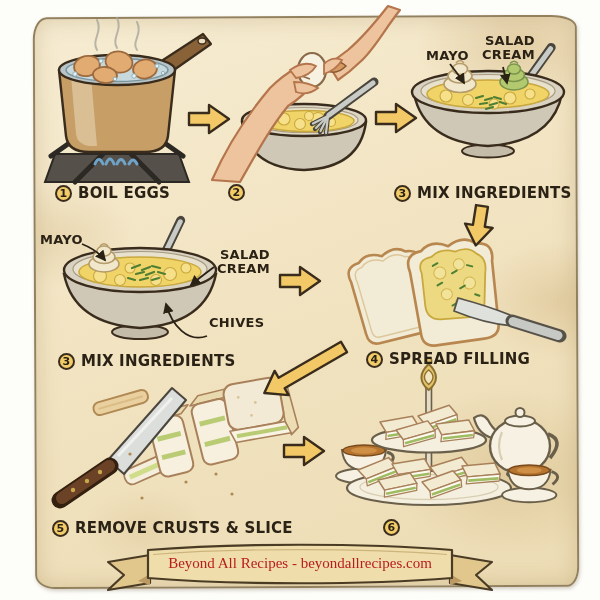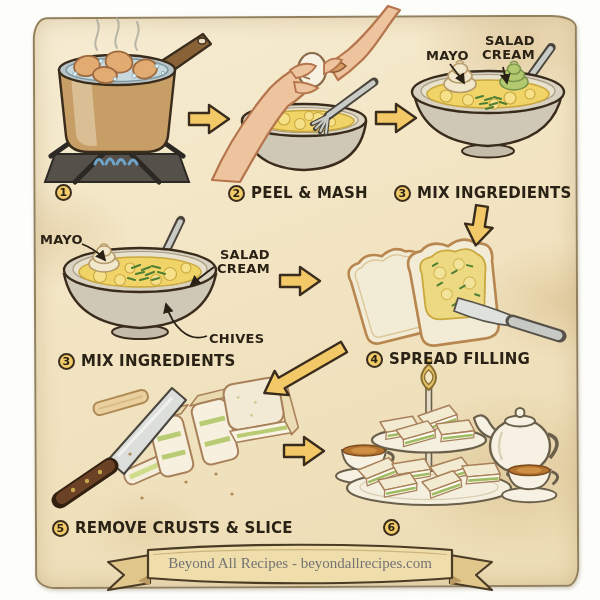--- a/index.html
+++ b/index.html
@@ -19,21 +19,21 @@
     transform:rotate(-.25deg);}
   .art{position:absolute;left:0;top:0;}
   .caption{position:absolute;display:flex;align-items:center;gap:6px;white-space:nowrap;
     font-weight:700;font-size:15px;letter-spacing:.2px;color:#2b2216;}
   .badge{display:inline-flex;align-items:center;justify-content:center;width:17px;height:17px;
     border-radius:50%;background:#f2cc68;border:2px solid #3a2c1c;font-size:11px;line-height:1;
     box-sizing:border-box;color:#2b2216;}
   .note{position:absolute;font-weight:700;font-size:13px;letter-spacing:.3px;color:#2b2216;
     line-height:14px;white-space:nowrap;text-align:right;}
   .banner-text{position:absolute;left:150px;top:552px;width:300px;text-align:center;
-    font-family:"Liberation Serif","DejaVu Serif",serif;font-size:15px;line-height:22px;color:#737373;}
+    font-family:"Liberation Serif","DejaVu Serif",serif;font-size:15px;line-height:22px;color:#b91c1c;}
 </style>
 </head>
 <body>
 
 <div class="stage">
   <div class="parchment"></div>
 
   <svg class="art" width="600" height="600" viewBox="0 0 600 600">
     <defs>
       <marker id="ah" markerWidth="8" markerHeight="8" refX="5" refY="3" orient="auto">
@@ -353,24 +353,24 @@
       <path d="M388,22 L346,15 L346,43 L388,50 L372,35 Z" fill="#e2c78c" stroke="#4a3b24" stroke-width="2.2" stroke-linejoin="round"></path>
       <polygon points="46,34 34,41 46,45" fill="#bb9a64"></polygon>
       <polygon points="346,34 358,41 346,45" fill="#bb9a64"></polygon>
       <path d="M44,10 C130,3 262,3 348,10 L348,38 C262,45 130,45 44,38 Z" fill="#efdeab" stroke="#4a3b24" stroke-width="2.2" stroke-linejoin="round"></path>
       <path d="M49,14.5 C130,8 262,8 343,14.5" fill="none" stroke="#cdb47c" stroke-width="1.2"></path>
     </g>
   </svg>
 
   <div class="caption" style="left:55px;top:184px">
     <span class="badge">1</span>
+    <span>BOIL EGGS</span>
   </div>
   <div class="caption" style="left:228px;top:184px">
     <span class="badge">2</span>
-    <span>PEEL &amp; MASH</span>
   </div>
   <div class="caption" style="left:394px;top:184px">
     <span class="badge">3</span>
     <span>MIX INGREDIENTS</span>
   </div>
   <div class="caption" style="left:58px;top:352px">
     <span class="badge">3</span>
     <span>MIX INGREDIENTS</span>
   </div>
   <div class="caption" style="left:366px;top:350px">
@@ -388,16 +388,16 @@
   <div class="note" style="left:426px;top:49px">MAYO</div>
   <div class="note" style="left:482px;top:34px">
     <div>SALAD</div>
     <div>CREAM</div>
   </div>
   <div class="note" style="left:40px;top:233px">MAYO</div>
   <div class="note" style="left:217px;top:248px">
     <div>SALAD</div>
     <div>CREAM</div>
   </div>
-  <div class="note" style="left:209px;top:332px">CHIVES</div>
+  <div class="note" style="left:209px;top:316px">CHIVES</div>
 
   <div class="banner-text">Beyond All Recipes - beyondallrecipes.com</div>
 </div>
 
 </body></html>

